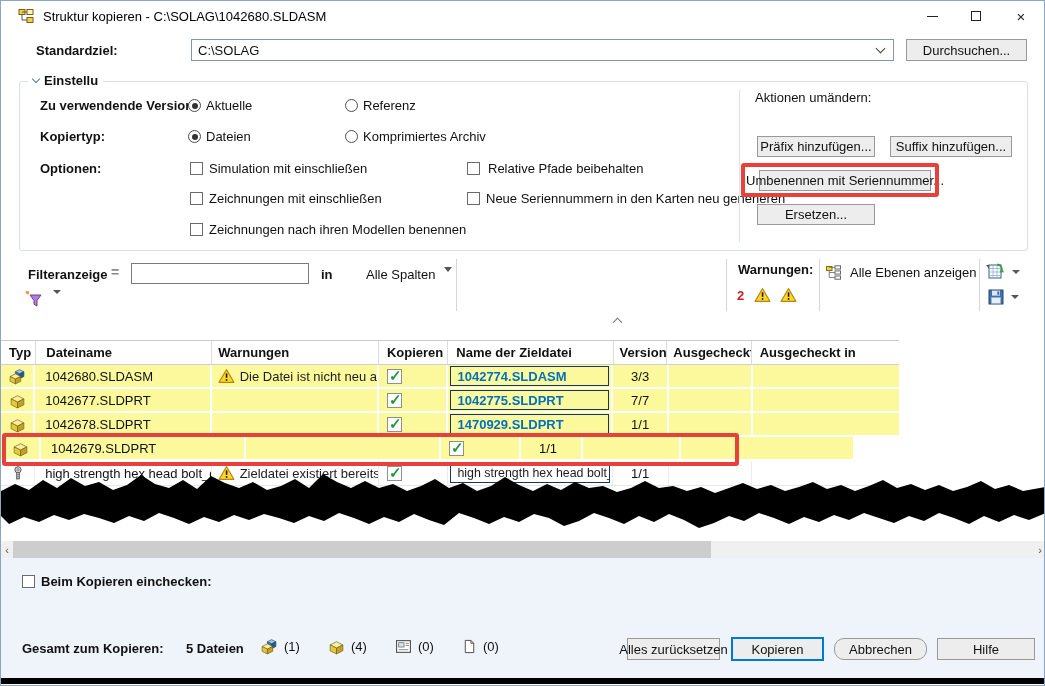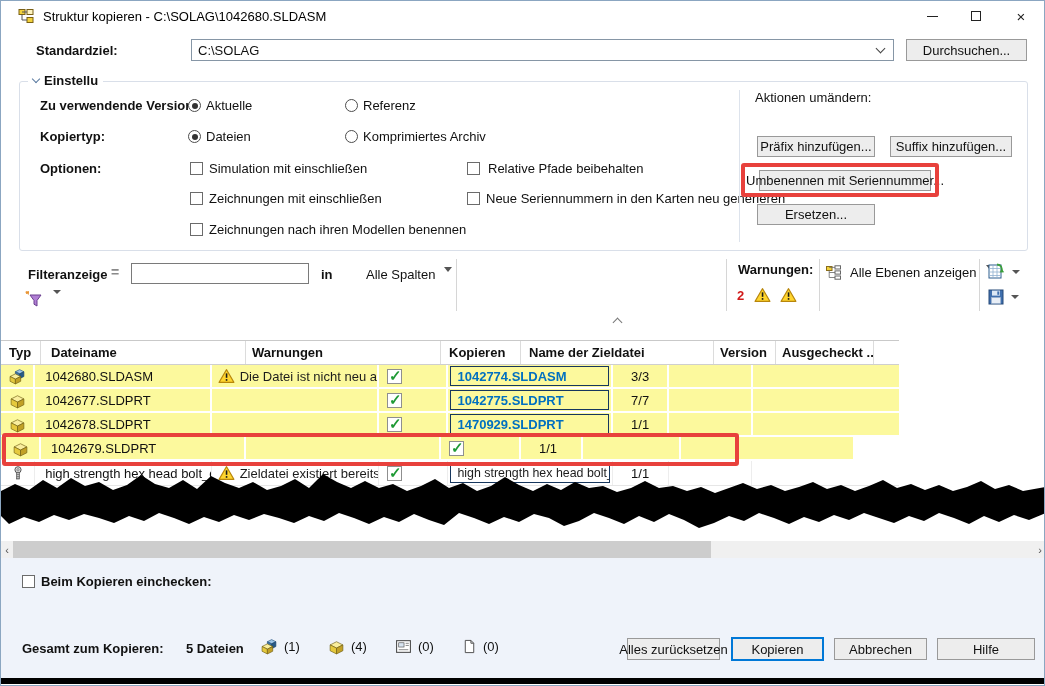--- a/index.html
+++ b/index.html
@@ -260,20 +260,21 @@
 
   <div class="table">
     <div class="thead">
       <div class="th h-typ" style="padding-left:8px;">Typ</div>
       <div class="th h-name">Dateiname</div>
       <div class="th h-warn">Warnungen</div>
       <div class="th h-copy" style="padding-left:8px;">Kopieren</div>
       <div class="th h-target" style="padding-left:8px;">Name der Zieldatei</div>
       <div class="th h-version">Version</div>
       <div class="th h-out1">Ausgecheckt ...</div>
+      <div class="th h-out2">Ausgecheckt in</div>
     </div>
     <div class="tbody">
         <div class="trow">
           <div class="cell col-typ">
             <span class="icon">
               <svg width="17" height="17" viewBox="0 0 16 16">
                 <polygon points="6,3.5 10,1.5 14,3.5 10,5.5" fill="#9fc7e8" stroke="#27527e" stroke-width="0.6"></polygon>
                 <polygon points="6,3.5 10,5.5 10,10 6,8" fill="#3c77ad" stroke="#27527e" stroke-width="0.6"></polygon>
                 <polygon points="14,3.5 10,5.5 10,10 14,8" fill="#275a88" stroke="#1d4368" stroke-width="0.6"></polygon>
                 <polygon points="1,8 6,5.5 11,8 6,10.5" fill="#f9ee9e" stroke="#6d5c12" stroke-width="0.6"></polygon>
@@ -461,20 +462,20 @@
             <path d="M3.5,1.5 h6 l3,3 v10 h-9 z" fill="#fff" stroke="#4a4a4a"></path>
             <path d="M9.5,1.5 v3 h3" fill="none" stroke="#4a4a4a"></path>
           </svg>
         </span>
         <span>(0)</span>
       </span>
     </div>
 
   <div class="btn fbtn" style="left:626px; top:637px; width:93px;">Alles zurücksetzen</div>
   <div class="btn fbtn default" style="left:730px; top:636px; width:93px;">Kopieren</div>
-  <div class="btn fbtn" style="left:833px; top:637px; width:93px;">Abbrechen</div>
+  <div class="btn fbtn" style="left:833px; top:637px; width:93px;border-radius:10px;">Abbrechen</div>
   <div class="btn fbtn" style="left:936px; top:637px; width:98px;">Hilfe</div>
 
   <div class="blackbar"></div>
 
   <div class="redbox" style="left:740px; top:162px; width:198px; height:34px;"></div>
   <div class="redbox" style="left:1px; top:432px; width:737px; height:33px;"></div>
 </div>
 
 </body></html>

